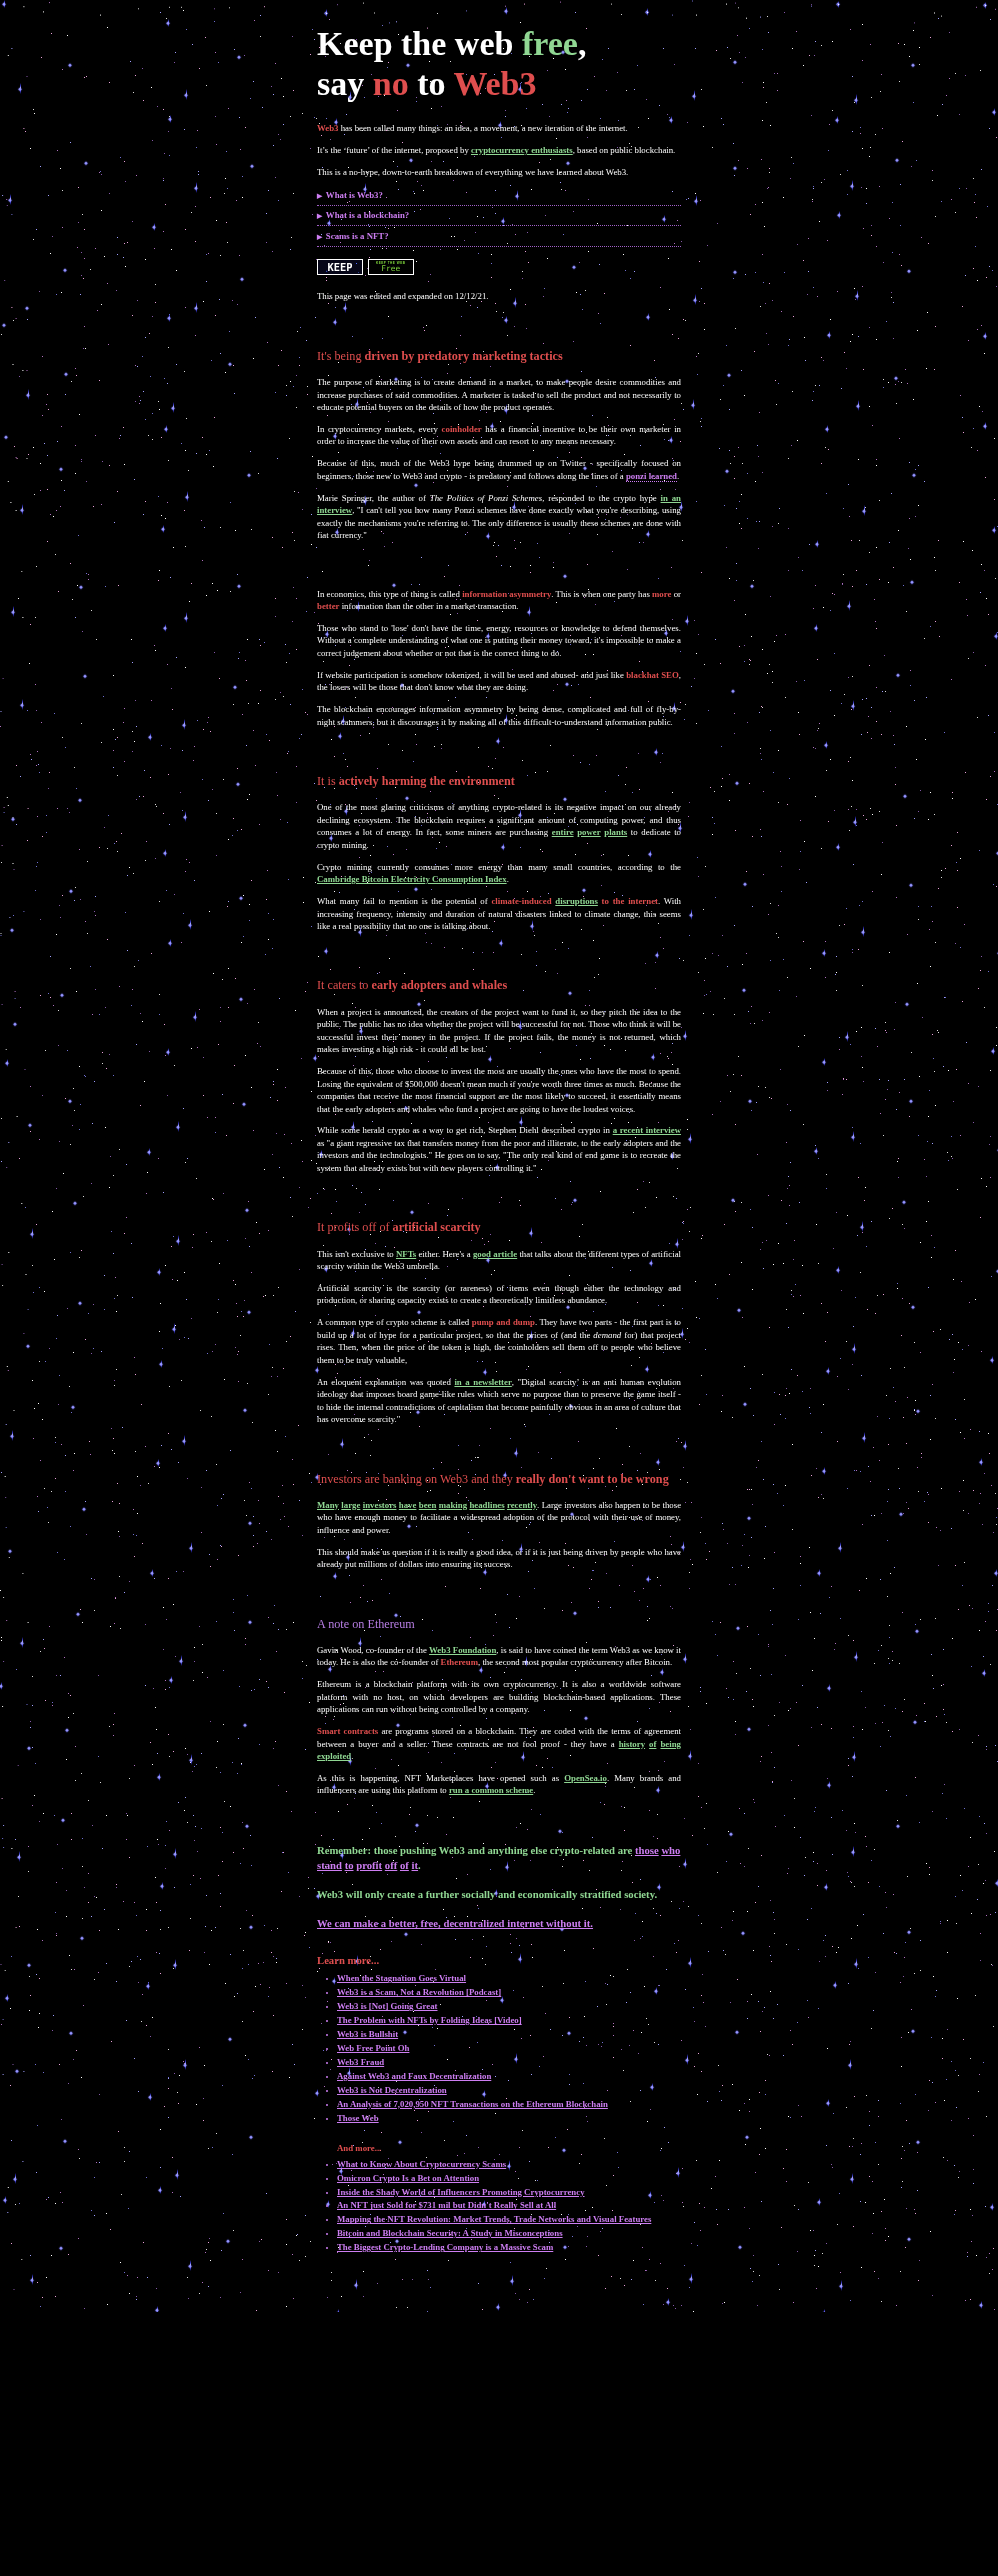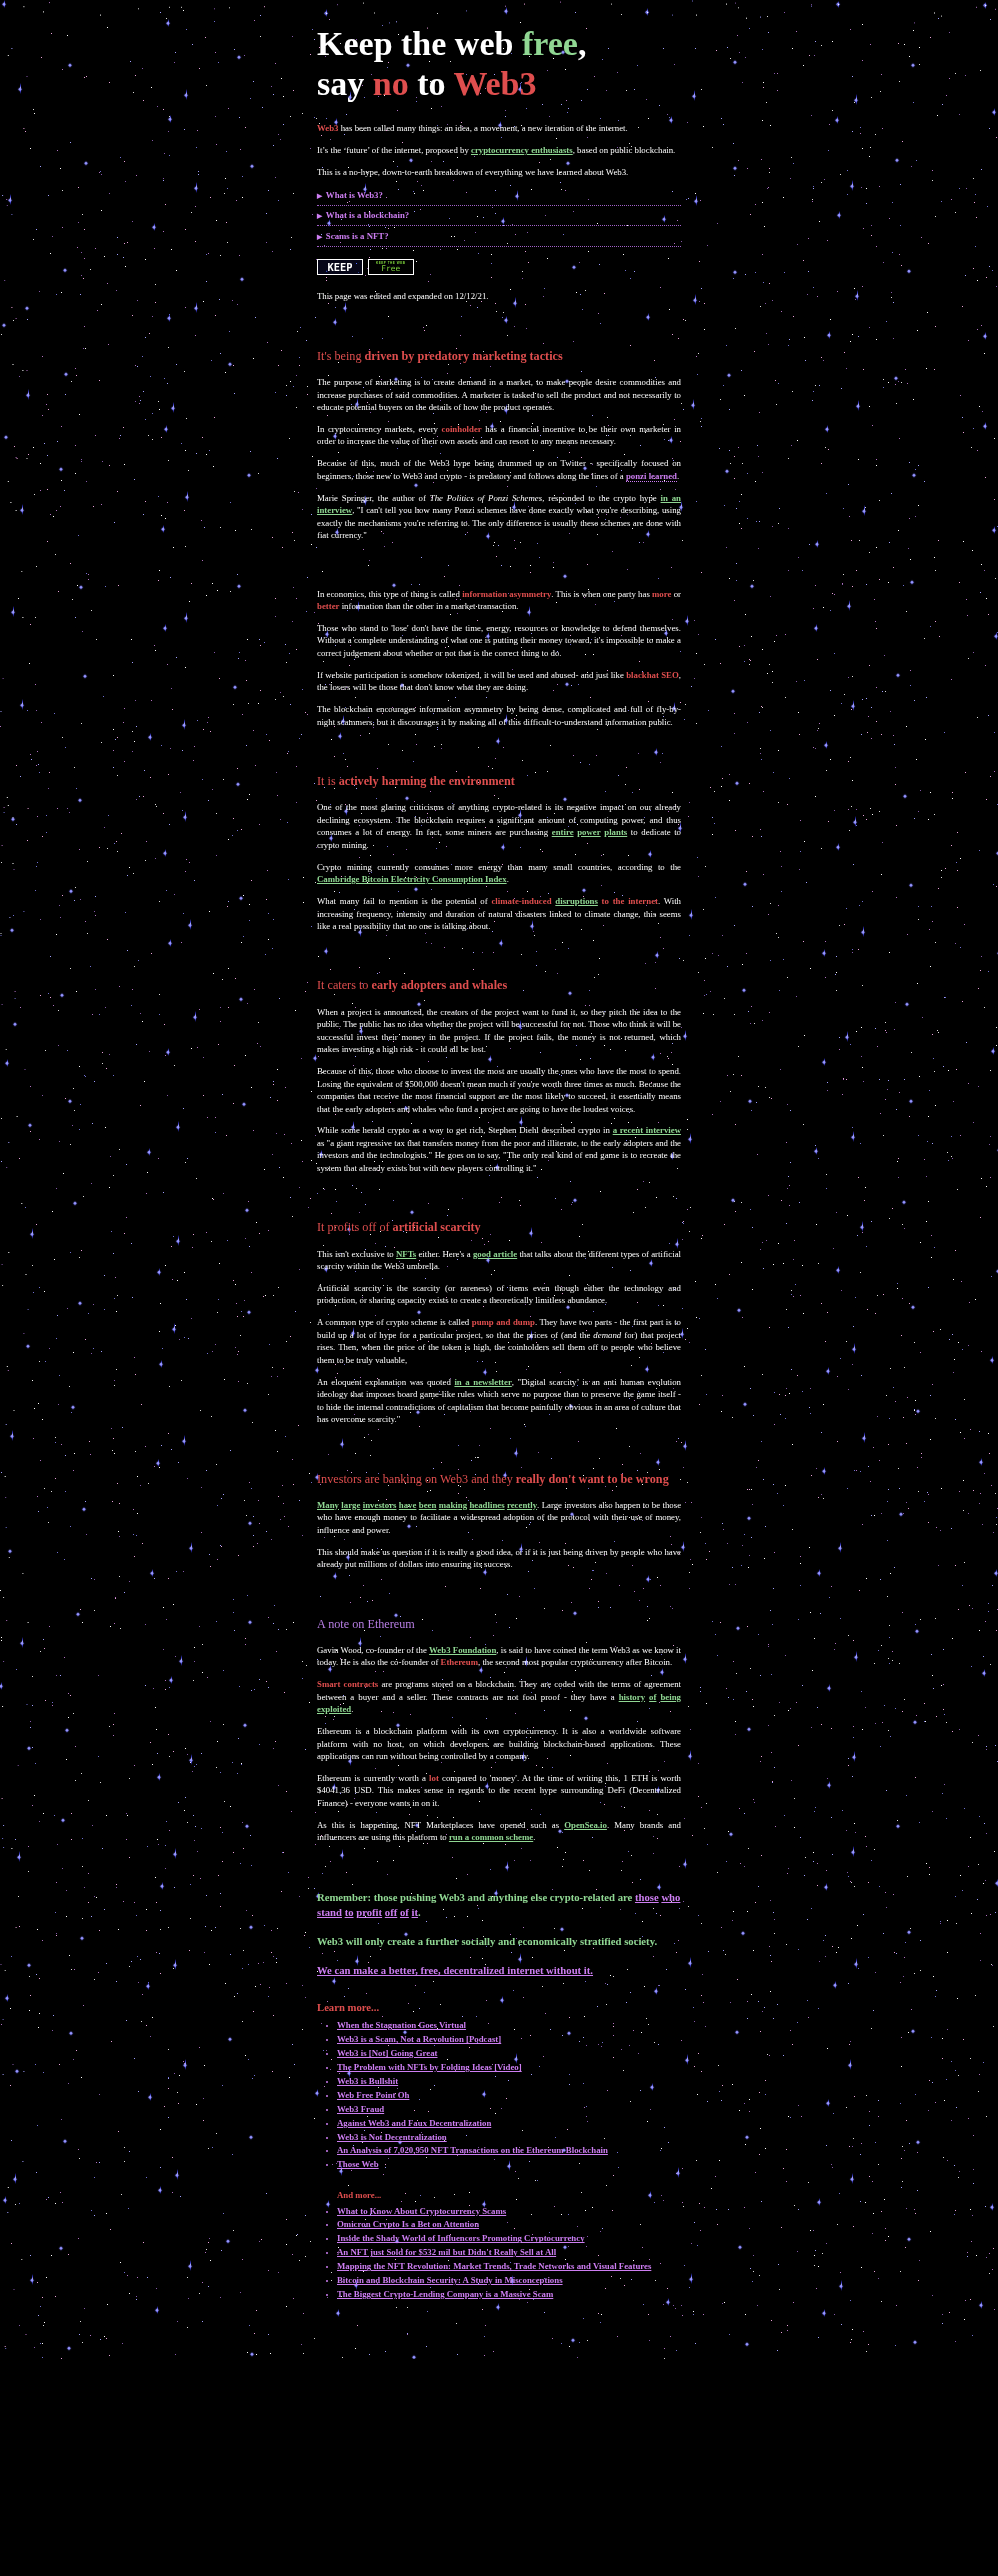--- a/index.html
+++ b/index.html
@@ -1485,23 +1485,22 @@
         <p class="body">An eloquent explanation was quoted <a class="gl" href="#">in a newsletter</a>, "Digital scarcity’ is an anti human evolution ideology that imposes board game-like rules which serve no purpose than to preserve the game itself - to hide the internal contradictions of capitalism that become painfully obvious in an area of culture that has overcome scarcity."</p>
       </section>
       <section>
         <h2>Investors are banking on Web3 and they <b>really don't want to be wrong</b></h2>
         <p class="body"><a class="gl" href="#">Many</a> <a class="gl" href="#">large</a> <a class="gl" href="#">investors</a> <a class="gl" href="#">have</a> <a class="gl" href="#">been</a> <a class="gl" href="#">making</a> <a class="gl" href="#">headlines</a> <a class="gl" href="#">recently</a>. Large investors also happen to be those who have enough money to facilitate a widespread adoption of the protocol with their use of money, influence and power.</p>
         <p class="body">This should make us question if it is really a good idea, or if it is just being driven by people who have already put millions of dollars into ensuring its success.</p>
       </section>
       <section class="violet">
         <h2>A note on Ethereum</h2>
         <p class="body">Gavin Wood, co-founder of the <a class="gl" href="#">Web3 Foundation</a>, is said to have coined the term Web3 as we know it today. He is also the co-founder of <span class="rb">Ethereum</span>, the second most popular cryptocurrency after Bitcoin.</p>
+        <p class="body">Ethereum is a blockchain platform with its own cryptocurrency. It is also a worldwide software platform with no host, on which developers are building blockchain-based applications. These applications can run without being controlled by a company.</p>
         <p class="body"><span class="rb">Smart contracts</span> are programs stored on a blockchain. They are coded with the terms of agreement between a buyer and a seller. These contracts are not fool proof - they have a <a class="gl" href="#">history</a> <a class="gl" href="#">of</a> <a class="gl" href="#">being</a> <a class="gl" href="#">exploited</a>.</p>
-        <p class="body">Ethereum is a blockchain platform with its own cryptocurrency. It is also a worldwide software platform with no host, on which developers are building blockchain-based applications. These applications can run without being controlled by a company.</p>
-        <p class="body">Ethereum is currently worth a <span class="rb">lot</span> compared to 'money'. At the time of writing this, 1 ETH is worth $4041.36 USD. This makes sense in regards to the recent hype surrounding DeFi (Decentralized Finance) - everyone wants in on it.</p>
         <p class="body">As this is happening, NFT Marketplaces have opened such as <a class="gl" href="#">OpenSea.io</a>. Many brands and influencers are using this platform to <a class="gl" href="#">run a common scheme</a>.</p>
       </section>
       <section class="big">
         <p class="body"><span class="gb">Remember: those pushing Web3 and anything else crypto-related are </span><a class="pl" href="#">those</a><span class="gb"> </span><a class="pl" href="#">who</a><span class="gb"> </span><a class="pl" href="#">stand</a><span class="gb"> </span><a class="pl" href="#">to</a><span class="gb"> </span><a class="pl" href="#">profit</a><span class="gb"> </span><a class="pl" href="#">off</a><span class="gb"> </span><a class="pl" href="#">of</a><span class="gb"> </span><a class="pl" href="#">it</a><span class="gb">.</span></p>
         <p class="body"><span class="gb">Web3 will only create a further socially and economically stratified society.</span></p>
         <p class="body"><a class="pl" href="#">We can make a better, free, decentralized internet without it.</a></p>
       </section>
     </div>
 
   <div class="learn-head">Learn more...</div>
@@ -1517,19 +1516,19 @@
       <li><a class="pl" href="#">Web3 is Not Decentralization</a></li>
       <li><a class="pl" href="#">An Analysis of 7,020,950 NFT Transactions on the Ethereum Blockchain</a></li>
       <li><a class="pl" href="#">Those Web</a></li>
     </ul>
 
   <div class="more-head">And more...</div>
   <ul class="linklist" id="more-list">
       <li><a class="pl" href="#">What to Know About Cryptocurrency Scams</a></li>
       <li><a class="pl" href="#">Omicron Crypto Is a Bet on Attention</a></li>
       <li><a class="pl" href="#">Inside the Shady World of Influencers Promoting Cryptocurrency</a></li>
-      <li><a class="pl" href="#">An NFT just Sold for $532 mil but Didn't Really Sell at All</a></li>
+      <li><a class="pl" href="#">An NFT just Sold for $731 mil but Didn't Really Sell at All</a></li>
       <li><a class="pl" href="#">Mapping the NFT Revolution: Market Trends, Trade Networks and Visual Features</a></li>
       <li><a class="pl" href="#">Bitcoin and Blockchain Security: A Study in Misconceptions</a></li>
       <li><a class="pl" href="#">The Biggest Crypto-Lending Company is a Massive Scam</a></li>
     </ul>
 </main>
 
 
 </body></html>

